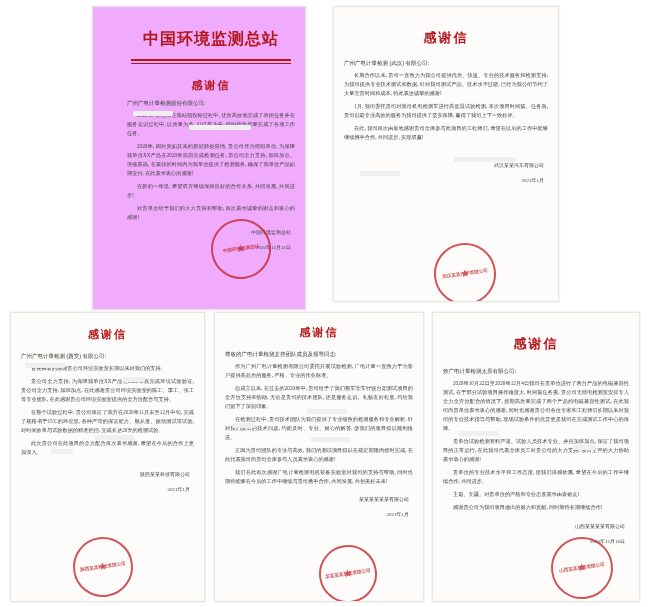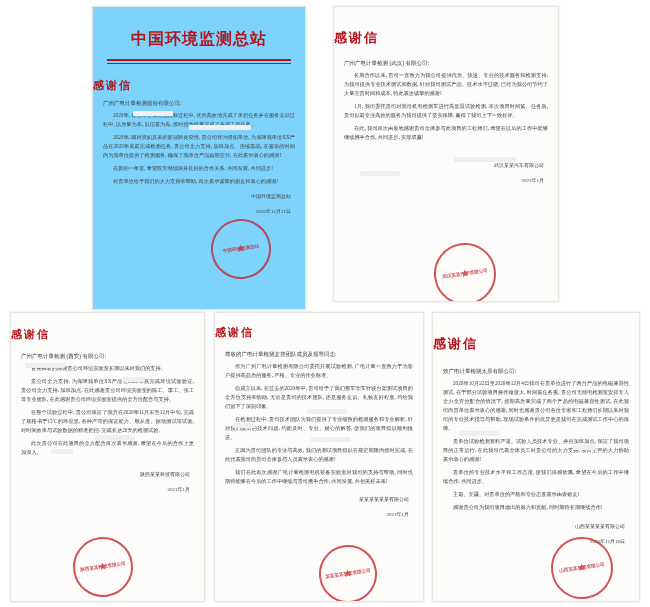--- a/index.html
+++ b/index.html
@@ -12,23 +12,24 @@
   }
   .sheet{
     position:absolute;
     background:#fdfdfb;
     box-sizing:border-box;
     overflow:hidden;
   }
   
   #letter-a{
     left:92px;top:6px;width:214px;height:304px;
-    background:#7dd3fc;
-    border:1px solid #e8e6e0;
-    box-shadow:0 0 2px rgba(0,0,0,0.12);
+    background:#f0abfc;
+    border:1px solid #e8e6e0;
+    box-shadow:0 0 2px rgba(0,0,0,0.12);
+    padding-left:24px;
   }
   #letter-b{
     left:333px;top:6px;width:226px;height:296px;
     background:#fdfcfa;
     border:1px solid #e8e6e0;
     box-shadow:0 0 2px rgba(0,0,0,0.12);
   }
   #letter-c{
     left:10px;top:312px;width:195px;height:290px;
     background:#fdfcfa;
@@ -58,21 +59,21 @@
     font-family:"Liberation Serif", serif;
   }
   .org-rule{
     margin:9px 14px 0 14px;
     height:2px;
     background:#b3161b;
   }
   .org-rule.thin{height:1px;margin-top:2px;}
 
   .letter-head{
-    text-align:left;
+    text-align:center;
     color:#b3161b;
     font-weight:bold;
     font-size:11px;
     letter-spacing:2px;
   }
   .letter-head.big{font-size:13px;}
 
   .addressee{
     font-size:5.5px;
     color:#3a3a3a;

